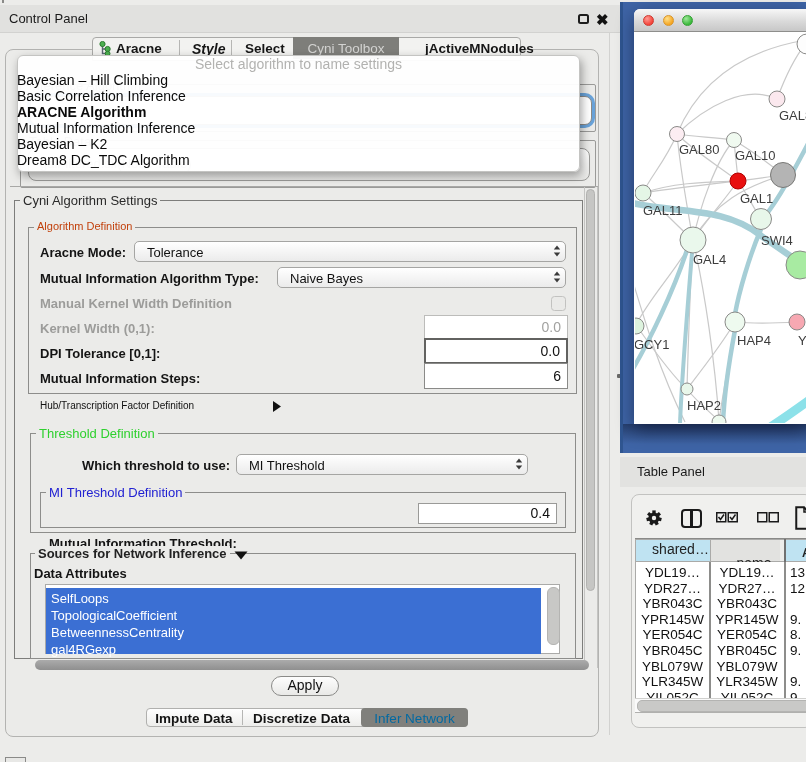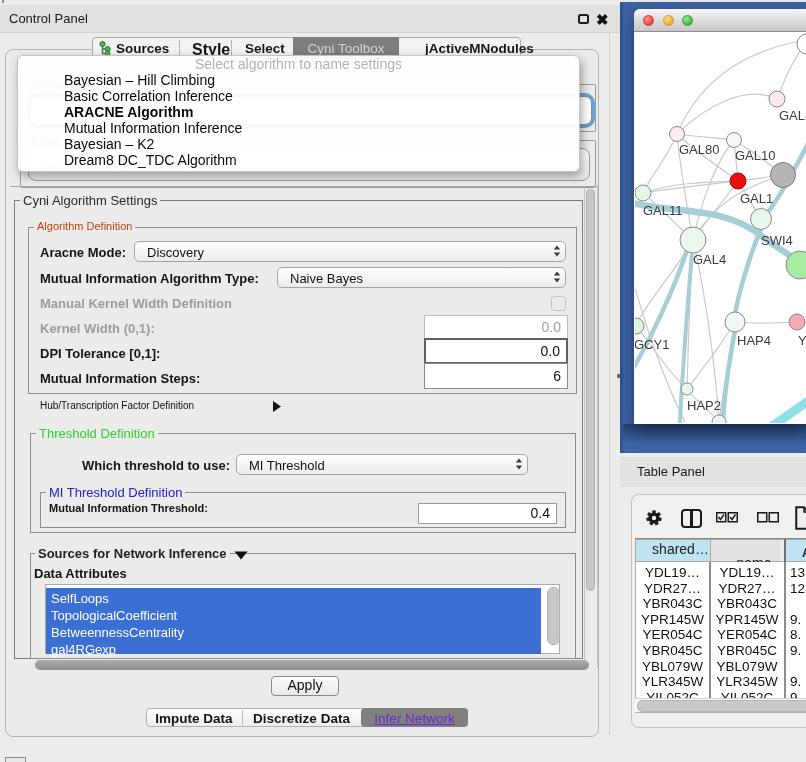--- a/index.html
+++ b/index.html
@@ -22,22 +22,22 @@
 <div class="abs" style="left:92px;top:37px;width:427px;height:22px;background:#f2f2f0;border:1px solid #a9a9a7;border-radius:4px 4px 0 0;"></div>
 <div class="abs" style="left:179px;top:40px;width:1px;height:16px;background:#b6b6b4;"></div>
 <div class="abs" style="left:231px;top:40px;width:1px;height:16px;background:#b6b6b4;"></div>
 <div class="abs" style="left:293px;top:37px;width:106px;height:22px;background:#7e7e7a;"></div>
 <svg class="abs" style="left:99px;top:41px;" width="14" height="14" viewBox="0 0 14 14">
   <path d="M3.5 4 L3.5 12.5 L7.5 12.5 M3.5 8 L7.5 8" stroke="#5a6472" stroke-width="1.4" fill="none"></path>
   <circle cx="3.5" cy="3" r="2.6" fill="#4caf50" stroke="#2e7d32"></circle>
   <circle cx="8.6" cy="8" r="2.6" fill="#4caf50" stroke="#2e7d32"></circle>
   <circle cx="8.6" cy="12.6" r="2.4" fill="#4caf50" stroke="#2e7d32"></circle>
 </svg>
-<div class="abs b" style="left:116px;top:41px;font-size:13.5px;color:#161616;">Sources</div>
-<div class="abs b" style="left:192px;top:41px;font-size:16px;color:#161616;">Style</div>
+<div class="abs b" style="left:116px;top:41px;font-size:13.5px;color:#161616;">Aracne</div>
+<div class="abs b" style="left:192px;top:41px;font-size:14px;color:#161616;font-style:italic;">Style</div>
 <div class="abs b" style="left:245px;top:41px;font-size:13.5px;color:#161616;">Select</div>
 <div class="abs" style="left:293px;top:41px;width:106px;text-align:center;font-size:13.5px;color:#d3d3d1;">Cyni Toolbox</div>
 <div class="abs b" style="left:406px;top:41px;font-size:13.5px;color:#161616;margin-left:19px;">jActiveMNodules</div>
 
 <div class="abs" style="left:26px;top:78px;background:#ebebe9;padding:0 3px;font-size:13px;color:#777;">Inference Algorithm</div>
 <div class="abs" style="left:20px;top:84px;width:574px;height:46px;border:1px solid #9a9a98;border-radius:2px;"></div>
 <div class="abs" style="left:30px;top:96px;width:560px;height:27px;background:#fff;border:1px solid #8a8a88;border-radius:7px;box-shadow:0 0 0 3px #69a2d8;"></div>
 <div class="abs" style="left:20px;top:140px;width:574px;height:46px;border:1px solid #9a9a98;border-radius:2px;"></div>
 <div class="abs" style="left:28px;top:148px;width:560px;height:31px;background:linear-gradient(#ffffff,#e6e6e4);border:1px solid #9a9a98;border-radius:8px;"></div>
 <div class="abs" style="left:26px;top:134px;background:#ebebe9;padding:0 3px;font-size:13px;color:#777;">Table Data</div>
@@ -50,21 +50,21 @@
 <div class="abs" style="left:586px;top:189px;width:7px;height:400px;background:#c6c6c4;border:1px solid #b2b2b0;border-radius:5px;"></div>
 
 <div class="abs" style="left:14px;top:200px;width:567px;height:457px;border:1px solid #7d7d7b;"></div>
 <div class="abs" style="left:20px;top:193px;background:#ebebe9;padding:0 3px;font-size:13px;color:#2a2a2a;">Cyni Algorithm Settings</div>
 
 <div class="abs" style="left:28px;top:227px;width:547px;height:165px;border:1px solid #8d8d8b;"></div>
 <div class="abs" style="left:34px;top:220px;background:#ebebe9;padding:0 3px;font-size:11px;color:#c2410c;">Algorithm Definition</div>
 
 <div class="abs b" style="left:40px;top:245px;font-size:13px;color:#141414;">Aracne Mode:</div>
 <div class="abs" style="left:134px;top:241px;width:432px;height:21px;background:linear-gradient(#ffffff,#ebebeb);border:1px solid #a5a5a3;border-radius:5px;box-sizing:border-box;"></div>
-<div class="abs" style="left:147px;top:245px;font-size:13px;color:#111;">Discovery</div>
+<div class="abs" style="left:147px;top:245px;font-size:13px;color:#111;">Tolerance</div>
 <svg class="abs" style="left:553px;top:245px;" width="8" height="12" viewBox="0 0 8 12">
     <path d="M4 0.5 L7.2 4.5 L0.8 4.5 Z" fill="#3a3a3a"></path>
     <path d="M4 11.5 L7.2 7.5 L0.8 7.5 Z" fill="#3a3a3a"></path>
   </svg>
 
 <div class="abs b" style="left:40px;top:271px;font-size:13px;color:#141414;">Mutual Information Algorithm Type:</div>
 <div class="abs" style="left:277px;top:267px;width:289px;height:21px;background:linear-gradient(#ffffff,#ebebeb);border:1px solid #a5a5a3;border-radius:5px;box-sizing:border-box;"></div>
 <div class="abs" style="left:290px;top:271px;font-size:13px;color:#111;">Naive Bayes</div>
 <svg class="abs" style="left:553px;top:271px;" width="8" height="12" viewBox="0 0 8 12">
     <path d="M4 0.5 L7.2 4.5 L0.8 4.5 Z" fill="#3a3a3a"></path>
@@ -94,55 +94,55 @@
 <div class="abs b" style="left:82px;top:458px;font-size:13px;color:#141414;">Which threshold to use:</div>
 <div class="abs" style="left:236px;top:454px;width:292px;height:21px;background:linear-gradient(#ffffff,#ebebeb);border:1px solid #a5a5a3;border-radius:5px;box-sizing:border-box;"></div>
 <div class="abs" style="left:249px;top:458px;font-size:13px;color:#111;">MI Threshold</div>
 <svg class="abs" style="left:515px;top:458px;" width="8" height="12" viewBox="0 0 8 12">
     <path d="M4 0.5 L7.2 4.5 L0.8 4.5 Z" fill="#3a3a3a"></path>
     <path d="M4 11.5 L7.2 7.5 L0.8 7.5 Z" fill="#3a3a3a"></path>
   </svg>
 
 <div class="abs" style="left:40px;top:492px;width:524px;height:34px;border:1px solid #8d8d8b;"></div>
 <div class="abs" style="left:46px;top:485px;background:#ebebe9;padding:0 3px;font-size:13px;color:#2121d2;">MI Threshold Definition</div>
-<div class="abs b" style="left:49px;top:502px;font-size:11px;color:#141414;">Mutual Information Threshold:</div>
+<div class="abs b" style="left:49px;top:536px;font-size:13px;color:#141414;">Mutual Information Threshold:</div>
 <div class="abs" style="left:418px;top:503px;width:139px;height:21px;background:#fff;border:1px solid #9a9a98;box-sizing:border-box;text-align:right;font-size:14px;color:#111;line-height:19px;padding-right:6px;">0.4</div>
 
 <div class="abs" style="left:30px;top:553px;width:544px;height:104px;border:1px solid #8d8d8b;"></div>
 <div class="abs b" style="left:35px;top:546px;background:#ebebe9;padding:0 3px;font-size:13px;color:#222;">Sources for Network Inference</div>
 <svg class="abs" style="left:234px;top:551px;" width="14" height="9">
     <path d="M0.5 0.5 L13.5 0.5 L7 8.5 Z" fill="#111"></path>
   </svg>
 <div class="abs b" style="left:34px;top:566px;font-size:13px;color:#141414;">Data Attributes</div>
 
 <div class="abs" style="left:45px;top:584px;width:515px;height:70px;background:#fff;border:1px solid #aaaaa8;box-sizing:border-box;"></div>
 <div class="abs" style="left:46px;top:588px;width:495px;height:66px;background:#3b6fd3;"></div>
 <div class="abs" style="left:51px;top:590px;font-size:13px;color:#fff;line-height:17px;">SelfLoops<br>TopologicalCoefficient<br>BetweennessCentrality<br>gal4RGexp</div>
 <div class="abs" style="left:547px;top:587px;width:11px;height:56px;background:#c8c8c6;border:1px solid #b4b4b2;border-radius:6px;"></div>
 
 <div class="abs" style="left:35px;top:660px;width:554px;height:10px;background:linear-gradient(#ababab,#8f8f8f);border-radius:5px;"></div>
 
-<div class="abs" style="left:271px;top:676px;width:66px;height:18px;background:linear-gradient(#fdfdfd,#e9e9e7);border:1px solid #8a8a88;border-radius:4px;text-align:center;font-size:14px;color:#111;line-height:17px;">Apply</div>
+<div class="abs" style="left:271px;top:676px;width:66px;height:18px;background:linear-gradient(#fdfdfd,#e9e9e7);border:1px solid #8a8a88;border-radius:10px;text-align:center;font-size:14px;color:#111;line-height:17px;">Apply</div>
 
 <div class="abs" style="left:146px;top:708px;width:322px;height:19px;background:linear-gradient(#fefefe,#ededeb);border:1px solid #b0b0ae;border-radius:4px;box-sizing:border-box;"></div>
 <div class="abs" style="left:242px;top:710px;width:1px;height:15px;background:#b6b6b4;"></div>
 <div class="abs" style="left:361px;top:708px;width:107px;height:19px;background:#80807c;border-radius:4px;"></div>
 <div class="abs b" style="left:146px;top:711px;width:96px;text-align:center;font-size:13.5px;color:#141414;">Impute Data</div>
 <div class="abs b" style="left:242px;top:711px;width:119px;text-align:center;font-size:13.5px;color:#141414;">Discretize Data</div>
-<div class="abs" style="left:361px;top:711px;width:107px;text-align:center;font-size:13.5px;color:#6d28d9;text-decoration:underline;">Infer Network</div>
+<div class="abs" style="left:361px;top:711px;width:107px;text-align:center;font-size:13.5px;color:#0369a1;">Infer Network</div>
 
 <div class="abs" style="left:5px;top:757px;width:19px;height:10px;background:#e8e8e6;border:1.5px solid #8a8a88;"></div>
 
 <div class="abs" style="left:609px;top:32px;width:1px;height:703px;background:#d2d2d0;"></div>
 
 <div class="abs" style="left:617px;top:374px;width:4px;height:4px;background:#6a6a68;border-radius:1px;"></div>
 
 <div class="abs" style="left:17px;top:55px;width:563px;height:117px;background:rgba(255,255,255,0.95);border:1px solid #c4c4c2;border-radius:6px 6px 6px 6px;box-shadow:2px 4px 10px rgba(0,0,0,0.35);box-sizing:border-box;"></div>
 <div class="abs" style="left:17px;top:56px;width:563px;text-align:center;font-size:14px;color:#b2b2b0;">Select algorithm to name settings</div>
-<div class="abs" style="left:17px;top:72px;font-size:14px;color:#0a0a0a;line-height:16px;padding-left:47px;">Bayesian – Hill Climbing<br>Basic Correlation Inference<br><span class="b">ARACNE Algorithm</span><br>Mutual Information Inference<br>Bayesian – K2<br>Dream8 DC_TDC Algorithm</div>
+<div class="abs" style="left:17px;top:72px;font-size:14px;color:#0a0a0a;line-height:16px;">Bayesian – Hill Climbing<br>Basic Correlation Inference<br><span class="b">ARACNE Algorithm</span><br>Mutual Information Inference<br>Bayesian – K2<br>Dream8 DC_TDC Algorithm</div>
 
 <div class="abs" style="left:620px;top:2px;width:186px;height:451px;background:#3e64a6;"></div>
 <div class="abs" style="left:620px;top:2px;width:3px;height:451px;background:#2f5590;"></div>
 
 <div class="abs" style="left:623px;top:424px;width:183px;height:20px;background:linear-gradient(rgba(10,20,45,0.45),rgba(10,20,45,0));"></div>
 
 <div class="abs" style="left:634px;top:9px;width:172px;height:415px;background:#fff;border-radius:6px 0 0 0;box-shadow:0 6px 18px rgba(0,0,20,0.45);"></div>
 <div class="abs" style="left:634px;top:9px;width:172px;height:22px;background:linear-gradient(#f7f7f7,#dadada 55%,#c7c7c7);border-bottom:1px solid #8e8e8c;border-radius:6px 0 0 0;"></div>
 <div class="abs" style="left:643px;top:15px;width:11px;height:11px;border-radius:50%;background:radial-gradient(circle at 35% 30%,#ff9a94,#f4443a 70%);border:1px solid #ce3a31;box-sizing:border-box;"></div>
 <div class="abs" style="left:663px;top:15px;width:11px;height:11px;border-radius:50%;background:radial-gradient(circle at 35% 30%,#ffe08a,#f5a623 70%);border:1px solid #d9962b;box-sizing:border-box;"></div>

